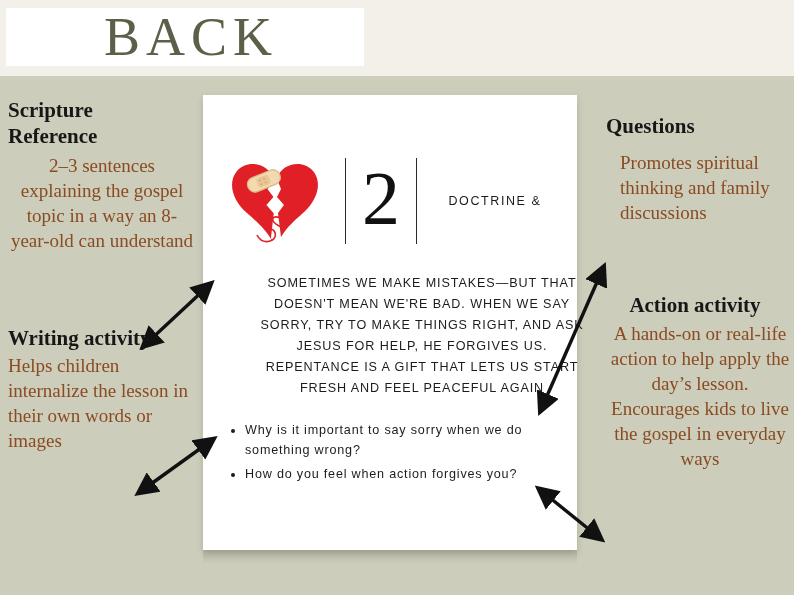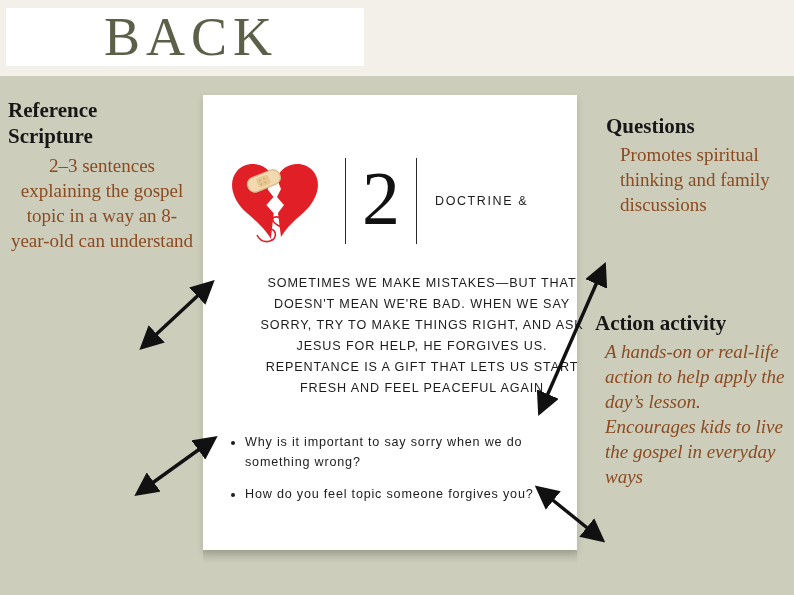--- a/index.html
+++ b/index.html
@@ -102,21 +102,21 @@
   .big-number {
     font-family: "Liberation Serif", serif;
     font-size: 76px;
     line-height: 76px;
     color: #111111;
     flex: 0 0 auto;
     padding-bottom: 6px;
   }
   .ref-block {
     flex: 0 0 auto;
-    text-align: left;
+    text-align: center;
     color: #1b1b1b;
     font-family: "Liberation Sans", sans-serif;
     font-size: 12.5px;
     letter-spacing: 1.6px;
     line-height: 19px;
     width: 120px;
     margin-left: 2px;
   }
 
   .body-text {
@@ -143,21 +143,20 @@
     line-height: 20px;
     color: #1c1c1c;
   }
   .questions ul {
     margin: 0;
     padding-left: 14px;
     list-style: disc;
   }
   .questions li {
     margin-bottom: 4px;
-    margin-top: 12px;
   }
 
   
   .ann-h {
     font-family: "Liberation Serif", serif;
     font-weight: 700;
     color: #171717;
     font-size: 21px;
     line-height: 26px;
   }
@@ -168,24 +167,24 @@
     line-height: 25px;
   }
 
   #ann-scripture { position: absolute; left: 8px; top: 97px; width: 188px; }
   #ann-scripture .ann-p { margin-top: 4px; text-align: center; }
 
   #ann-writing { position: absolute; left: 8px; top: 325px; width: 196px; }
   #ann-writing .ann-p { margin-top: 2px; }
 
   #ann-questions { position: absolute; left: 606px; top: 113px; width: 184px; }
-  #ann-questions .ann-p { margin-top: 3px; margin-left: 14px; }
-
-  #ann-action { position: absolute; left: 595px; top: 310px; width: 200px; }
-  #ann-action .ann-p { margin-top: 3px; margin-left: 10px; font-style: italic; }
+  #ann-questions .ann-p { margin-top: 11px; margin-left: 14px; }
+
+  #ann-action { position: absolute; left: 595px; top: 292px; width: 200px; text-align: center; }
+  #ann-action .ann-p { margin-top: 3px; margin-left: 10px; }
 
   svg.arrow { position: absolute; overflow: visible; }
 </style>
 </head>
 <body>
 
 <div id="page">
 
   <div class="olive-band"></div>
   <div class="top-white-strip"></div>
@@ -229,33 +228,37 @@
       <div class="ref-block">
         <div>DOCTRINE &amp;</div>
       </div>
     </div>
 
     <div class="body-text">SOMETIMES WE MAKE MISTAKES—BUT THAT DOESN'T MEAN WE'RE BAD. WHEN WE SAY SORRY, TRY TO MAKE THINGS RIGHT, AND ASK JESUS FOR HELP, HE FORGIVES US. REPENTANCE IS A GIFT THAT LETS US START FRESH AND FEEL PEACEFUL AGAIN</div>
 
     <div class="questions">
       <ul>
         <li>Why is it important to say sorry when we do something wrong?</li>
-        <li>How do you feel topic someone forgives you?</li>
+        <li>How do you feel when action forgives you?</li>
       </ul>
     </div>
   </div>
 
   <div id="ann-scripture">
     <div class="ann-h">
+      <div>Scripture</div>
       <div>Reference</div>
-      <div>Scripture</div>
     </div>
     <div class="ann-p">2–3 sentences explaining the gospel topic in a way an 8-year-old can understand</div>
   </div>
 
+  <div id="ann-writing">
+    <div class="ann-h">Writing activity</div>
+    <div class="ann-p">Helps children internalize the lesson in their own words or images</div>
+  </div>
 
   <div id="ann-questions">
     <div class="ann-h">Questions</div>
     <div class="ann-p">Promotes spiritual thinking and family discussions</div>
   </div>
 
   <div id="ann-action">
     <div class="ann-h">Action activity</div>
     <div class="ann-p">A hands-on or real-life action to help apply the day’s lesson. Encourages kids to live the gospel in everyday ways</div>
   </div>

